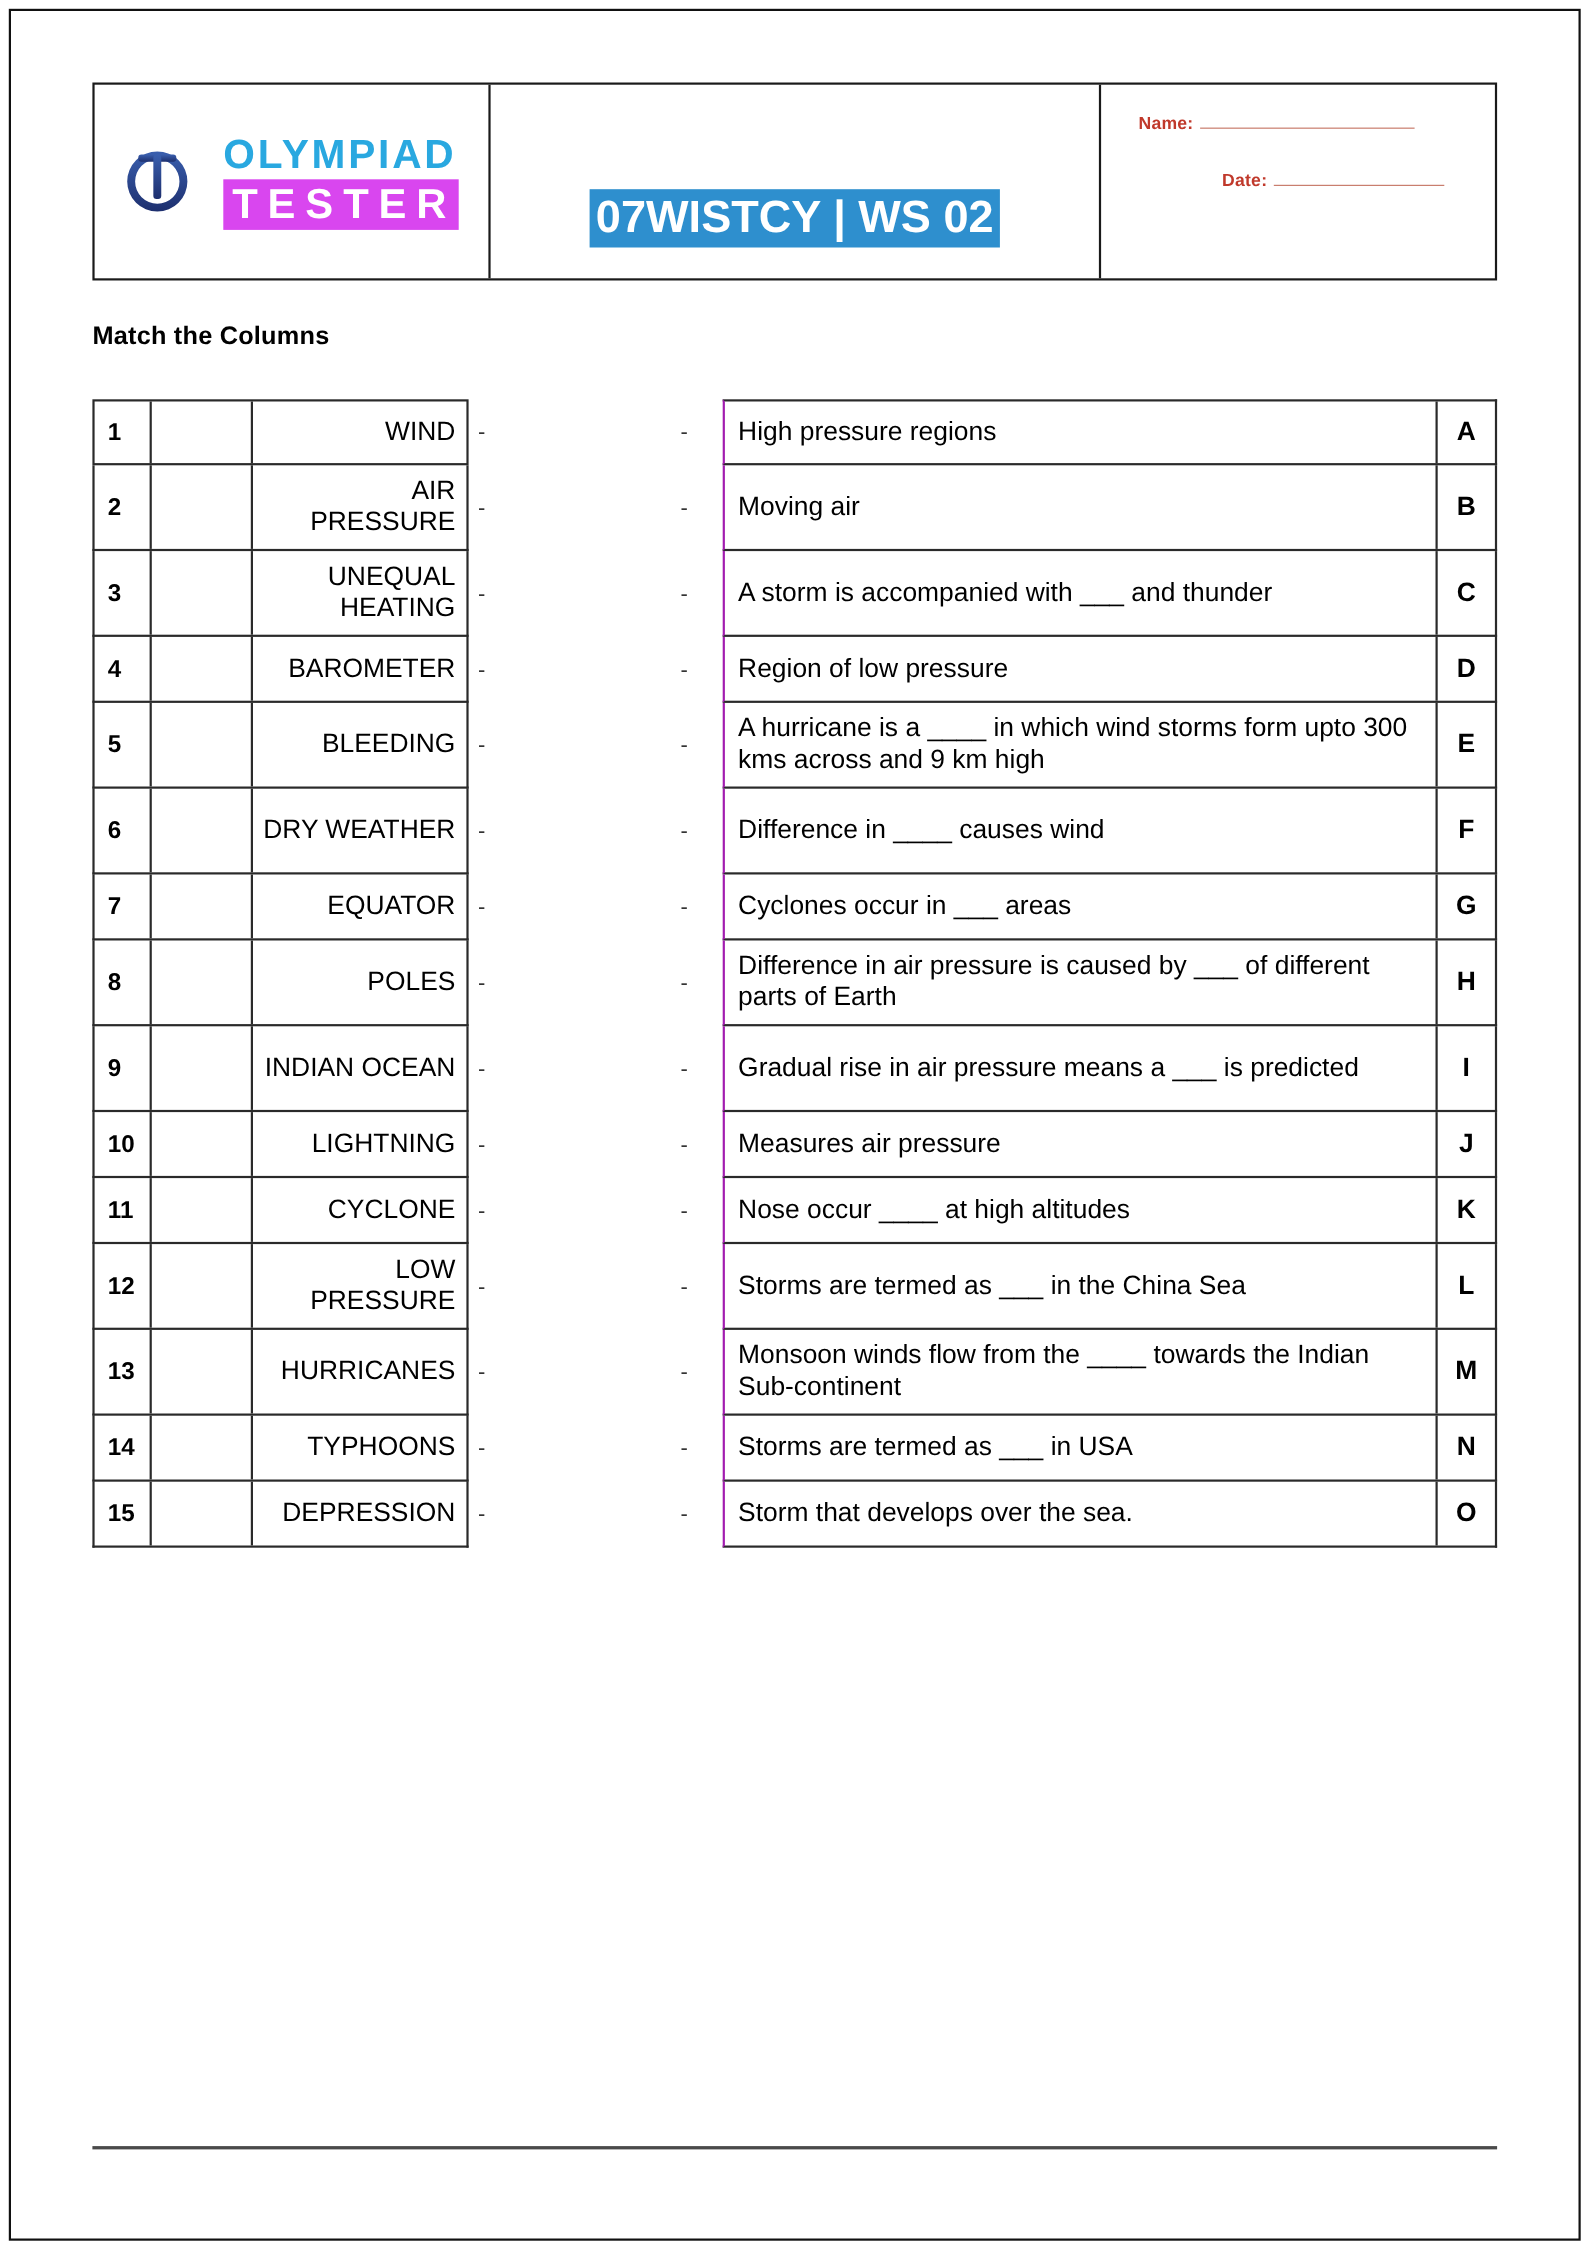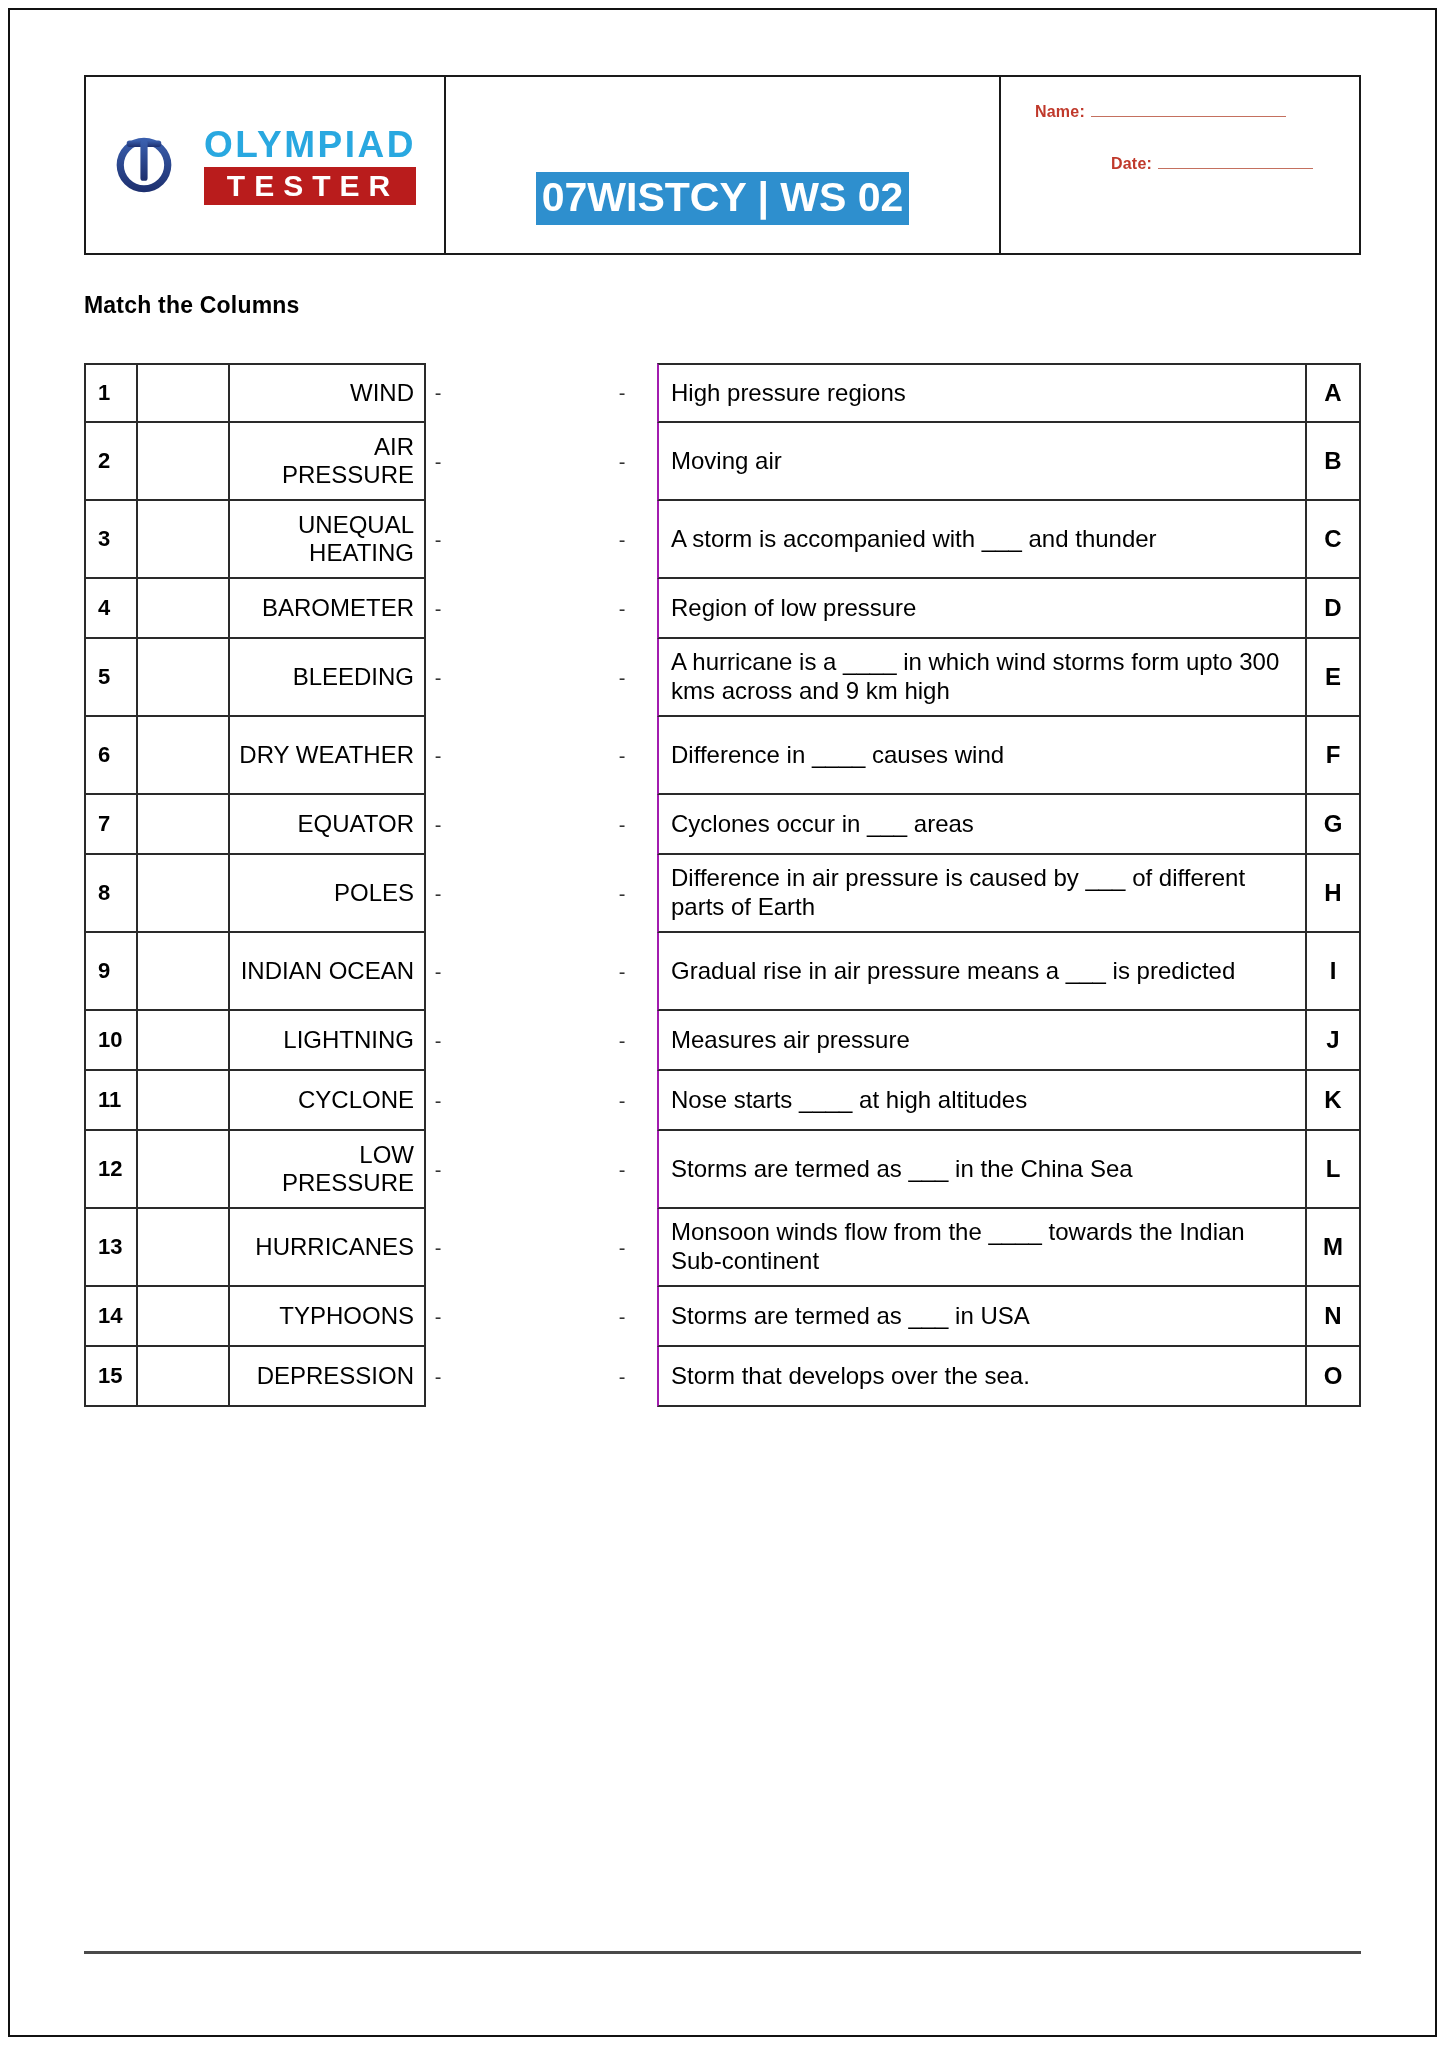--- a/index.html
+++ b/index.html
@@ -51,25 +51,25 @@
   .logo-mark { width: 72px; height: 72px; flex: none; }
   .logo-text { display: flex; flex-direction: column; line-height: 1; }
   .logo-olympiad {
     font-family: "Liberation Sans", sans-serif;
     font-weight: bold;
     font-size: 37px;
     letter-spacing: 2.5px;
     color: #29a8e0;
   }
   .logo-tester {
-    background: #b91c1c;
+    background: #d946ef;
     color: #ffffff;
     font-family: "Liberation Sans", sans-serif;
     font-weight: bold;
-    font-size: 30px;
+    font-size: 38px;
     letter-spacing: 9px;
     padding: 4px 2px 4px 8px;
     margin-top: 4px;
     text-align: center;
   }
 
   .ws-title {
     background: #2e8fce;
     color: #ffffff;
     font-weight: bold;
@@ -439,21 +439,21 @@
             <div class="cell-num">11</div>
             <div class="cell-blank"></div>
             <div class="cell-term">CYCLONE</div>
           </div>
           <div class="dash-left h1">-</div>
         </div>
         <div class="mid-gap"></div>
         <div class="right-block">
           <div class="dash-right h1">-</div>
           <div class="rt h1">
-            <div class="cell-desc">Nose starts ____ at high altitudes</div>
+            <div class="cell-desc">Nose occur ____ at high altitudes</div>
             <div class="cell-letter">K</div>
           </div>
         </div>
       </div>
       <div class="match-row">
         <div class="left-block">
           <div class="lt h2">
             <div class="cell-num">12</div>
             <div class="cell-blank"></div>
             <div class="cell-term">LOW PRESSURE</div>

